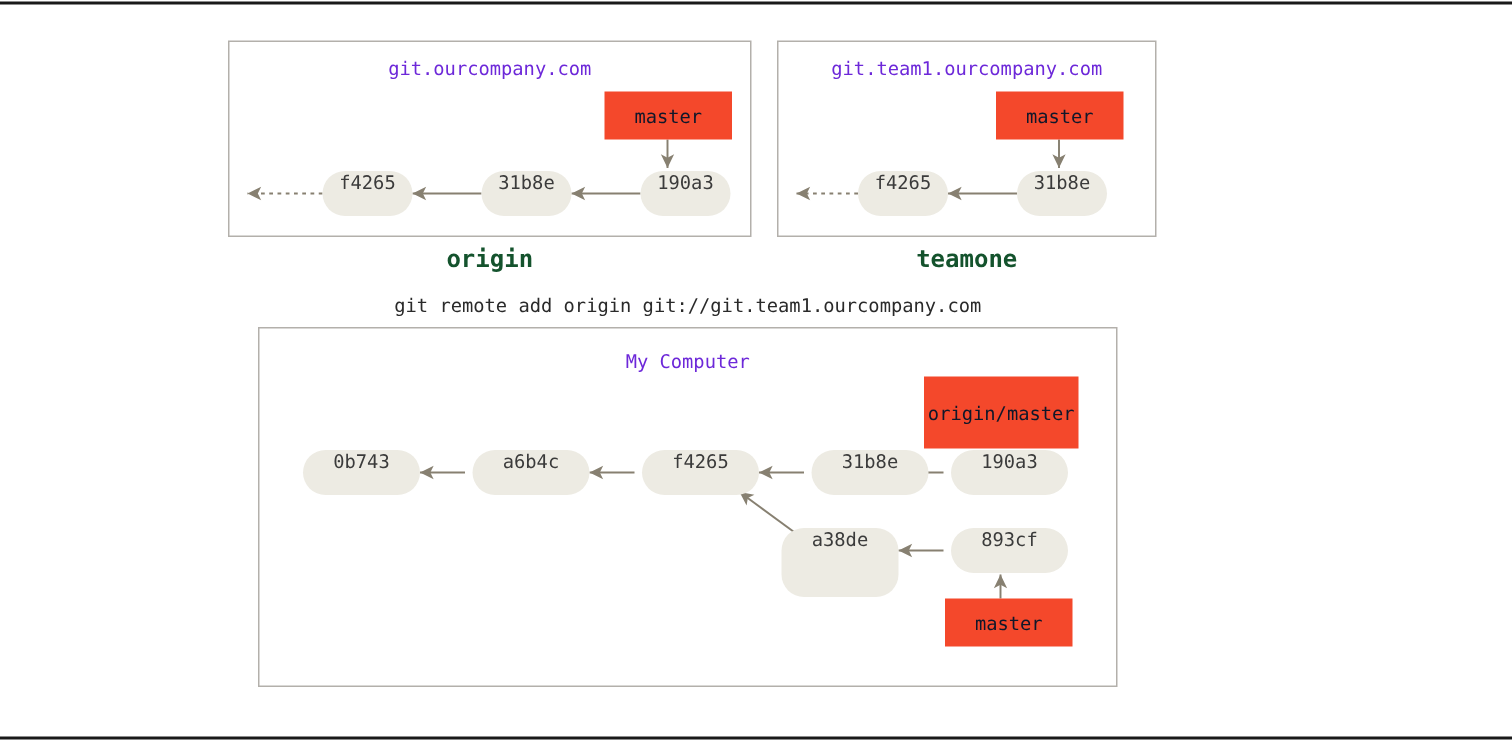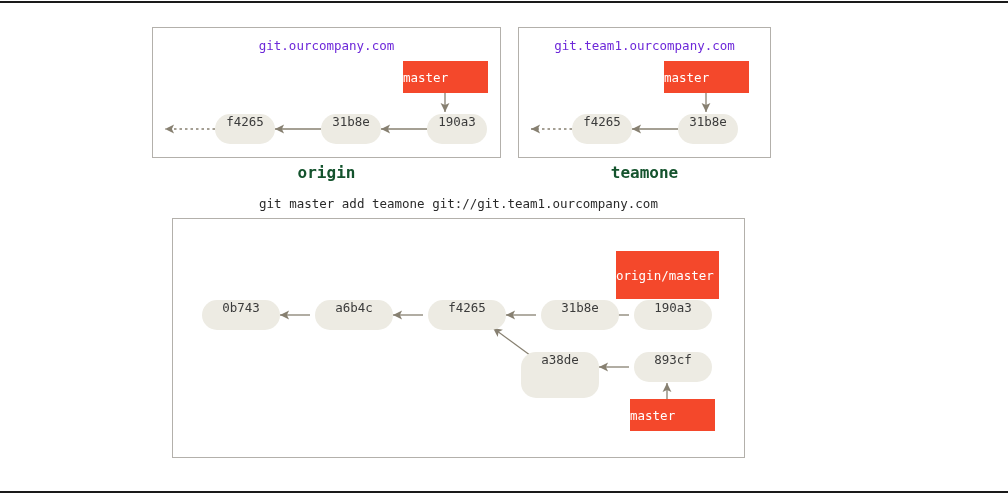--- a/index.html
+++ b/index.html
@@ -65,23 +65,24 @@
     font-size: 12.5px;
     color: #3b3b3b;
     box-sizing: border-box;
   }
 
   .ref-label {
     position: absolute;
     background: #f4482b;
     display: flex;
     align-items: center;
-    font-family: "DejaVu Sans Mono", monospace;
-    font-size: 12.5px;
-    color: #ffffff;
+    justify-content: center;
+    font-family: "DejaVu Sans Mono", monospace;
+    font-size: 12.5px;
+    color: #0f172a;
     box-sizing: border-box;
   }
 
   svg.edges {
     position: absolute;
     left: 0;
     top: 0;
     overflow: visible;
     pointer-events: none;
   }
@@ -150,23 +151,24 @@
   <div class="commit" style="left:159px; top:86px; width:60px; height:30px;">
     <span>31b8e</span>
   </div>
 
   <div class="ref-label" style="left:145px; top:33px; width:85px; height:32px;">
     <span>master</span>
   </div>
 </div>
 <div class="panel-caption" style="left:518px; top:163px; width:253px;">teamone</div>
 
-<div class="command-line" style="left:172px; top:196px; width:573px;">git master add teamone git://git.team1.ourcompany.com</div>
+<div class="command-line" style="left:172px; top:196px; width:573px;">git remote add origin git://git.team1.ourcompany.com</div>
 
 <div class="panel" style="left:172px; top:218px; width:573px; height:240px;">
+  <div class="panel-title" style="top:14px;">My Computer</div>
 
   <svg class="edges" width="573" height="240">
     <defs>
       <marker id="ah3" markerWidth="9" markerHeight="9" refX="7.5" refY="4" orient="auto">
         <path d="M7.5,4 L0.5,0.6 L2.2,4 L0.5,7.4 Z" fill="#878071"></path>
       </marker>
     </defs>
 
     <line x1="137" y1="96" x2="107" y2="96" stroke="#878071" stroke-width="1.3" marker-end="url(#ah3)"></line>
 

